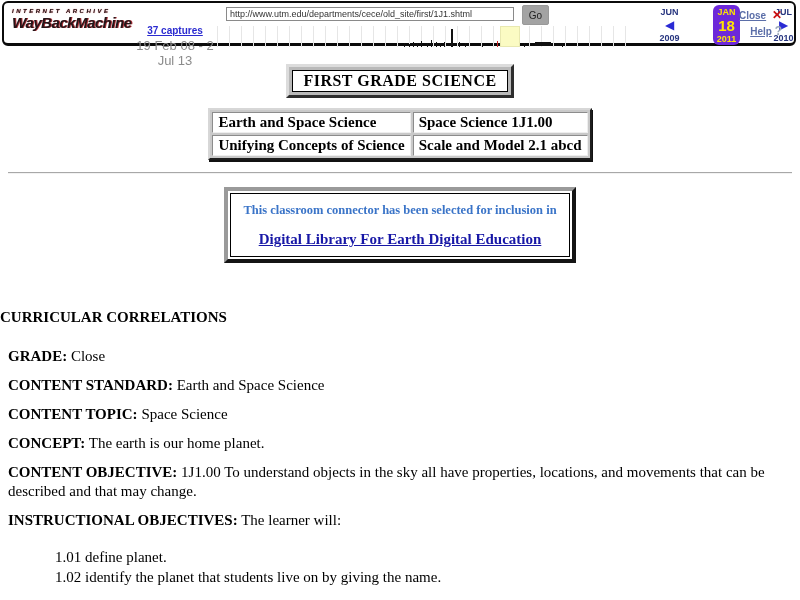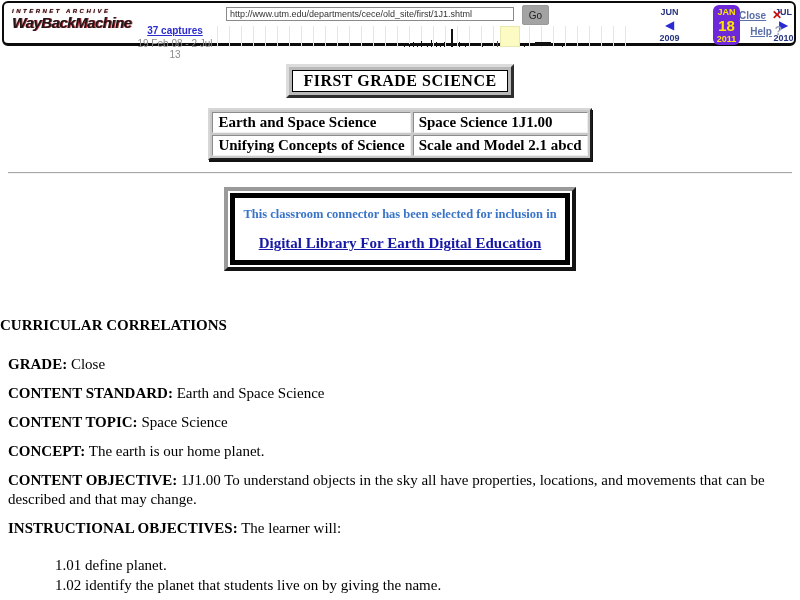--- a/index.html
+++ b/index.html
@@ -11,21 +11,21 @@
     background:#fff; border:2px solid #0b0b0b; border-bottom-width:3px;
     border-radius:6px; font-family:"Liberation Sans", sans-serif; z-index:5; }
   .wb-logo { position:absolute; left:8px; top:5px; width:100px; cursor:pointer;font-style:italic; }
   .wb-logo-top { font-size:6px; letter-spacing:2.5px; color:#1a1a1a; font-weight:bold;
     text-shadow:0 0 1px #c4313a; white-space:nowrap; }
   .wb-logo-main { font-size:15px; font-weight:bold; letter-spacing:-0.5px;
     color:#241518; text-shadow:1px 0 0 #b03038; font-stretch:condensed; white-space:nowrap; }
   .wb-captures { position:absolute; left:128px; top:22px; width:86px; text-align:center; }
   .wb-captures-link { color:#2b2bd0; font-size:10px; font-weight:bold;
     text-decoration:underline; cursor:pointer; display:block; }
-  .wb-captures-range { color:#8b8b8b; font-size:10px; margin-top:2px; display:block; }
+  .wb-captures-range { color:#8b8b8b; font-size:13px; margin-top:2px; display:block; }
   .wb-url { position:absolute; left:222px; top:4px; width:288px; height:14px;
     font-size:9px; color:#333; border:1px solid #8a8a8a; padding:0 3px;
     font-family:"Liberation Sans", sans-serif; }
   .wb-go { position:absolute; left:518px; top:2px; width:27px; height:20px;
     font-size:10px; color:#222; background:#a3a3a3; border:1px solid #999;
     border-radius:2px; cursor:pointer; font-family:"Liberation Sans", sans-serif; }
   .wb-strip { position:absolute; left:213px; top:23px; width:412px; height:21px;
     background:repeating-linear-gradient(to right,#e6e6e6 0 1px,transparent 1px 12px); }
   .tick { position:absolute; bottom:0; width:1px; background:#111; }
   .tick-red { background:#cc2222; }
@@ -64,21 +64,21 @@
     background:#c9c9c9; border:2px solid; border-color:#d7d7d7 #1d1d1d #1d1d1d #d7d7d7;
     box-shadow:1px 2px 0 #111; }
   .std-table td { background:#fff; border:1px solid; border-color:#8c8c8c #eee #eee #8c8c8c;
     font-size:15px; font-weight:bold; padding:1px 5px; text-align:left; white-space:nowrap; }
 
   .rule { border:none; border-top:1px solid #a8a8a8; border-bottom:1px solid #f2f2f2;
     margin:12px 8px 0; }
 
   .dlese-frame { display:inline-block; margin-top:13px; width:352px; background:#fff;
     border:4px solid; border-color:#9a9a9a #141414 #141414 #9a9a9a; padding:2px; }
-  .dlese-inner { border:5px solid #000000; padding:9px 4px 8px; text-align:center; }
+  .dlese-inner { border:1px solid #000000; padding:9px 4px 8px; text-align:center; }
   .dlese-line1 { color:#3a74c8; font-size:12.5px; font-weight:bold; }
   .dlese-link { display:inline-block; margin-top:13px; color:#1717a6; font-size:15px;
     font-weight:bold; text-decoration:underline; cursor:pointer; }
   .dlese-line3 { margin-top:14px; color:#3a74c8; font-size:10px; font-weight:bold;
     font-style:italic; }
 
   .heading { margin-top:46px; font-size:15px; font-weight:bold; text-align:left; }
   .fields { margin-top:21px; }
   .field { font-size:15px; line-height:19px; margin:0 10px 10px 8px; }
   .field b { font-weight:bold; }

